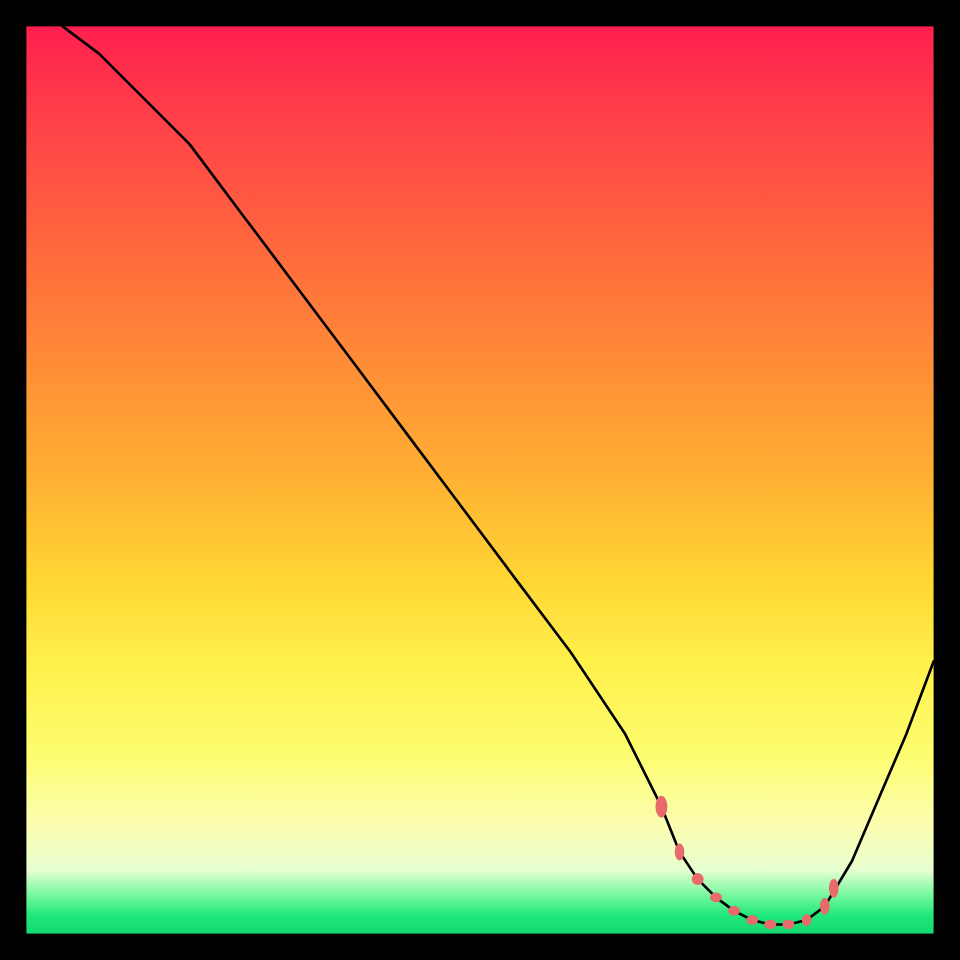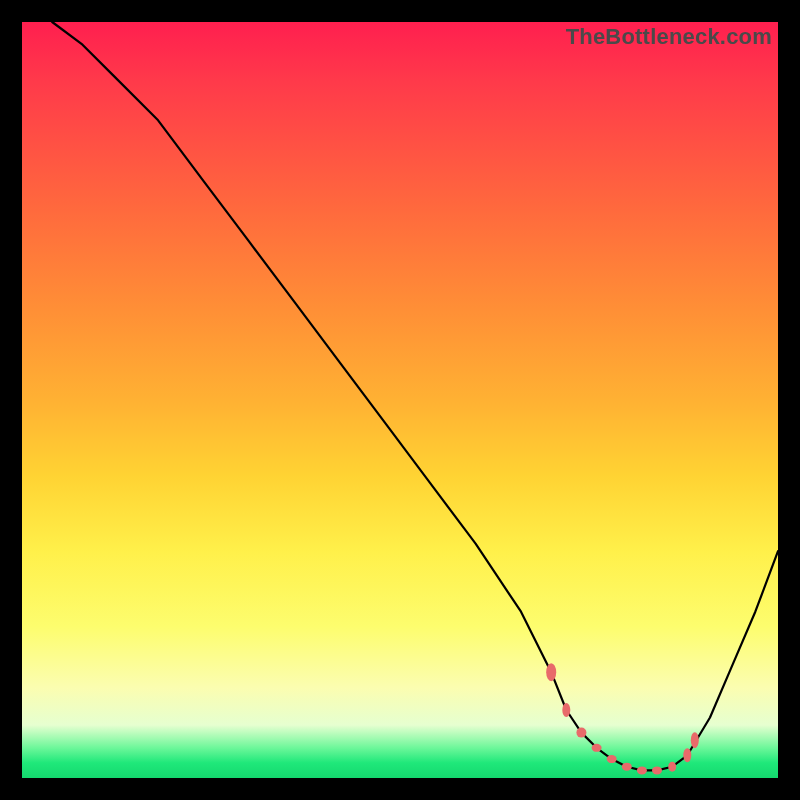--- a/index.html
+++ b/index.html
@@ -70,21 +70,20 @@
   }
   .marker {
     fill: #e86a6a;
     stroke: none;
   }
 </style>
 </head>
 <body>
 <div class="frame">
   <div class="plot">
-    <div class="watermark">TheBottleneck.com</div>
     <svg class="curve" viewBox="0 0 756 756">
       <path id="curve-path" class="line-path" d="M30.2 0.0 L60.5 22.7 L90.7 52.9 L136.1 98.3 L181.4 158.8 L226.8 219.2 L272.2 279.7 L317.5 340.2 L362.9 400.7 L408.2 461.2 L453.6 521.6 L499.0 589.7 L529.2 650.2 L544.3 688.0 L559.4 710.6 L574.6 725.8 L589.7 737.1 L604.8 744.7 L619.9 748.4 L635.0 748.4 L650.2 744.7 L665.3 733.3 L688.0 695.5 L710.6 642.6 L733.3 589.7 L756.0 529.2"></path>
       <g id="markers">
           <ellipse cx="529.2" cy="650.2" rx="5" ry="9" class="marker"></ellipse>
           <ellipse cx="544.3" cy="688.0" rx="4" ry="7" class="marker"></ellipse>
           <ellipse cx="559.4" cy="710.6" rx="5" ry="5" class="marker"></ellipse>
           <ellipse cx="574.6" cy="725.8" rx="5" ry="4" class="marker"></ellipse>
           <ellipse cx="589.7" cy="737.1" rx="5" ry="4" class="marker"></ellipse>
           <ellipse cx="604.8" cy="744.7" rx="5" ry="4" class="marker"></ellipse>
           <ellipse cx="619.9" cy="748.4" rx="5" ry="4" class="marker"></ellipse>

